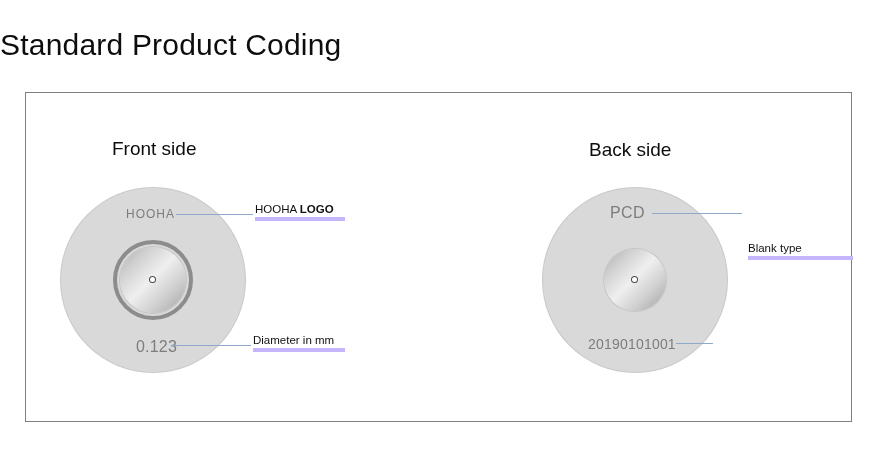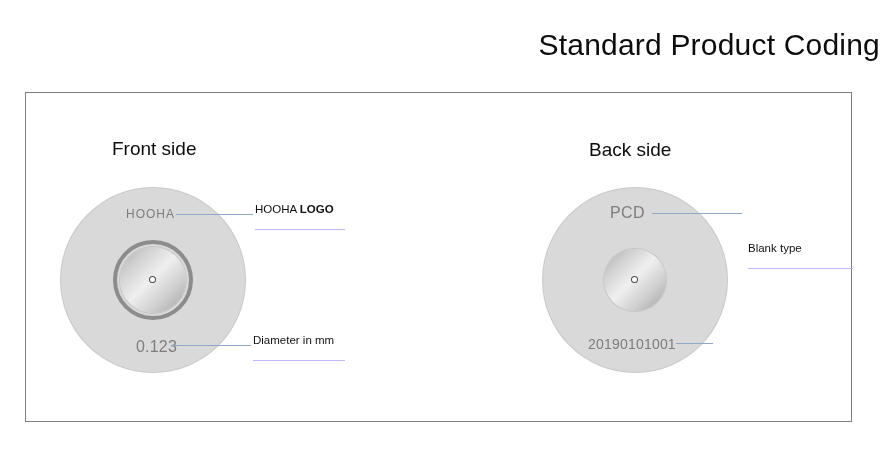--- a/index.html
+++ b/index.html
@@ -11,21 +11,21 @@
     overflow:hidden;
     position:relative;
     -webkit-font-smoothing:antialiased;
   }
   #stage{position:absolute;left:0;top:0;width:880px;height:457px;}
 
   
   .page-title{
     position:absolute;
     left:0;top:28px;width:880px;
-    text-align:right;
+    text-align:left;
     font-size:30px;
     font-weight:400;
     color:#0d0d0d;
     letter-spacing:.2px;
     white-space:nowrap;
   }
 
   
   .frame{
     position:absolute;
@@ -111,22 +111,22 @@
   .leader.l2{left:172px;top:345px;width:79px;}
   .leader.l3{left:652px;top:213px;width:90px;}
   .leader.l4{left:676px;top:343px;width:37px;}
 
   
   .callout{
     position:absolute;
     font-size:11.5px;
     color:#111111;
     white-space:nowrap;
-    border-bottom:1px solid #c4b5fd;
-    padding-bottom:13px;
+    border-bottom:4px solid #c4b5fd;
+    padding-bottom:1px;
     line-height:13px;
   }
   .callout.c1{left:255px;top:203px;width:90px;}
   .callout.c2{left:253px;top:334px;width:92px;}
   .callout.c3{left:748px;top:202px;width:105px;margin-top:40px;}
   .callout.c4{left:715px;top:332px;width:138px;}
   .callout .bold{font-weight:bold;}
   .callout .thin{font-weight:400;}
 </style>
 </head>

